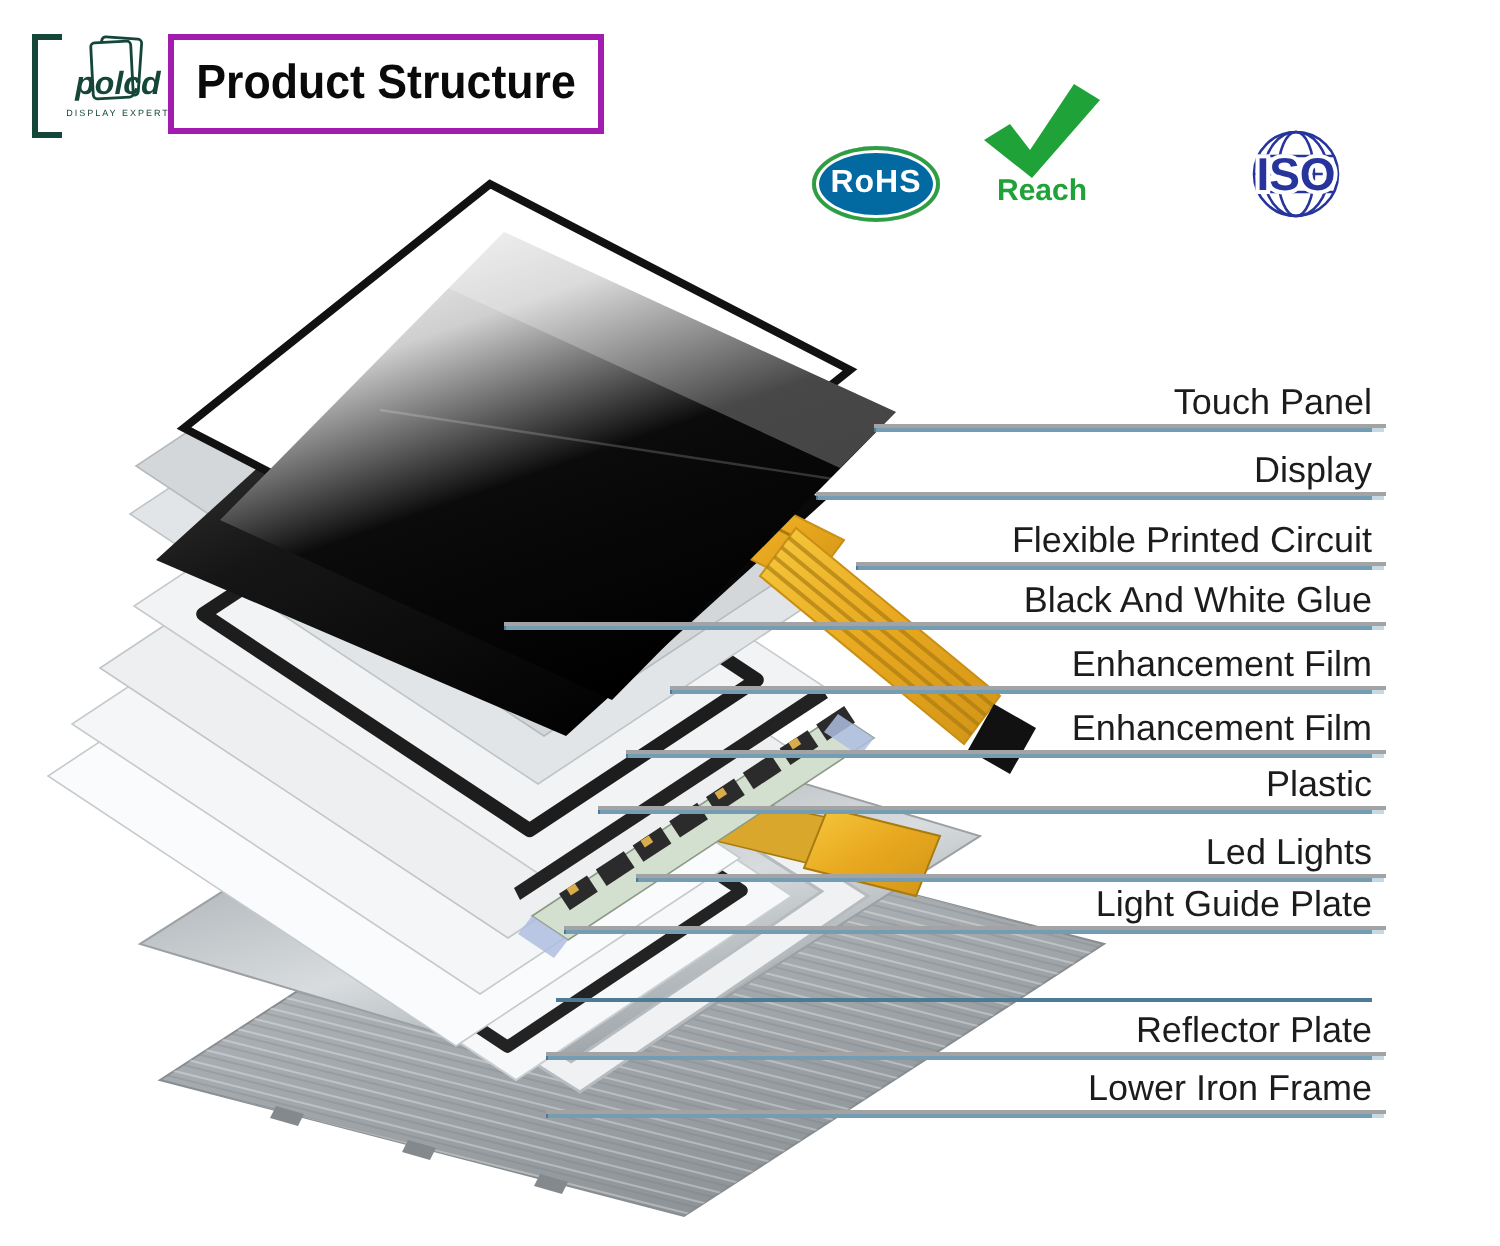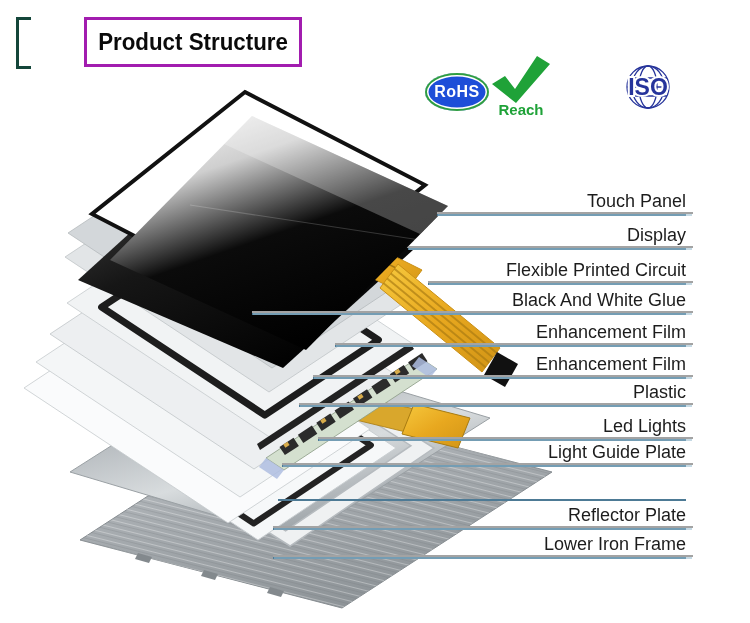--- a/index.html
+++ b/index.html
@@ -12,43 +12,51 @@
   .logo svg{position:absolute;left:12px;top:2px;}
   .logo-text{position:absolute;left:0px;top:20px;width:58px;text-align:center;
              font-style:italic;font-weight:bold;font-size:16px;color:#14463a;letter-spacing:0px;}
   .logo-sub{position:absolute;left:0px;top:40px;width:58px;text-align:center;
             font-size:4.5px;color:#14463a;letter-spacing:1px;}
   .title-box{position:absolute;left:84px;top:17px;width:212px;height:44px;
              border:3px solid #a21caf;display:flex;align-items:center;}
   .title-box span{display:block;width:100%;text-align:center;font-size:24px;font-weight:bold;
                   color:#0a0a0a;transform:scaleX(.93);white-space:nowrap;}
   
-  .rohs{position:absolute;left:425px;top:73px;width:64px;height:38px;border-radius:50%;
-        background:#1d4ed8;display:flex;align-items:center;justify-content:center;
+  .rohs{position:absolute;left:406px;top:73px;width:64px;height:38px;border-radius:50%;
+        background:#0369a1;display:flex;align-items:center;justify-content:center;
         box-shadow:inset 0 0 0 2px #2f9e41, inset 0 0 0 3.5px #ffffff;}
   .rohs span{color:#fff;font-size:16px;font-weight:600;letter-spacing:.5px;}
-  .reach{position:absolute;left:490px;top:54px;width:62px;height:62px;}
+  .reach{position:absolute;left:490px;top:40px;width:62px;height:62px;}
   .reach-text{position:absolute;left:0;top:47px;width:62px;text-align:center;
               font-size:15px;font-weight:bold;color:#1fa238;}
   .ce{position:absolute;left:551px;top:68px;width:60px;height:40px;
       font-size:40px;font-weight:bold;color:#0d0d0d;letter-spacing:5px;line-height:38px;}
   .iso{position:absolute;left:616px;top:62px;width:64px;height:52px;}
   
   .stage{position:absolute;left:0;top:0;width:750px;height:623px;}
   .lbl{position:absolute;height:21px;border-bottom:2px solid #a3a3a3;
        box-shadow:0 3px 0 -1px rgba(150,185,205,.55);
        text-align:right;padding-right:7px;box-sizing:content-box;
        font-size:18px;line-height:21px;color:#1c1c1c;white-space:nowrap;z-index:3;}
 </style>
 </head>
 <body>
 
 <div class="page">
 
   <div class="bracket"></div>
+  <div class="logo">
+    <svg width="34" height="40" viewBox="0 0 34 40">
+      <rect x="8" y="3" width="20" height="28" rx="2" fill="#fff" stroke="#14463a" stroke-width="1.4" transform="rotate(4 18 17)"></rect>
+      <rect x="4" y="5" width="20" height="28" rx="2" fill="#fff" stroke="#14463a" stroke-width="1.4" transform="rotate(-3 14 19)"></rect>
+    </svg>
+    <div class="logo-text">polcd</div>
+    <div class="logo-sub">DISPLAY EXPERT</div>
+  </div>
   <div class="title-box">
     <span>Product Structure</span>
   </div>
 
   <div class="rohs">
     <span>RoHS</span>
   </div>
   <div class="reach">
     <svg width="62" height="50" viewBox="0 0 62 50">
       <polygon points="2,30 15,22 25,35 47,2 60,10 26,49" fill="#1fa238"></polygon>

